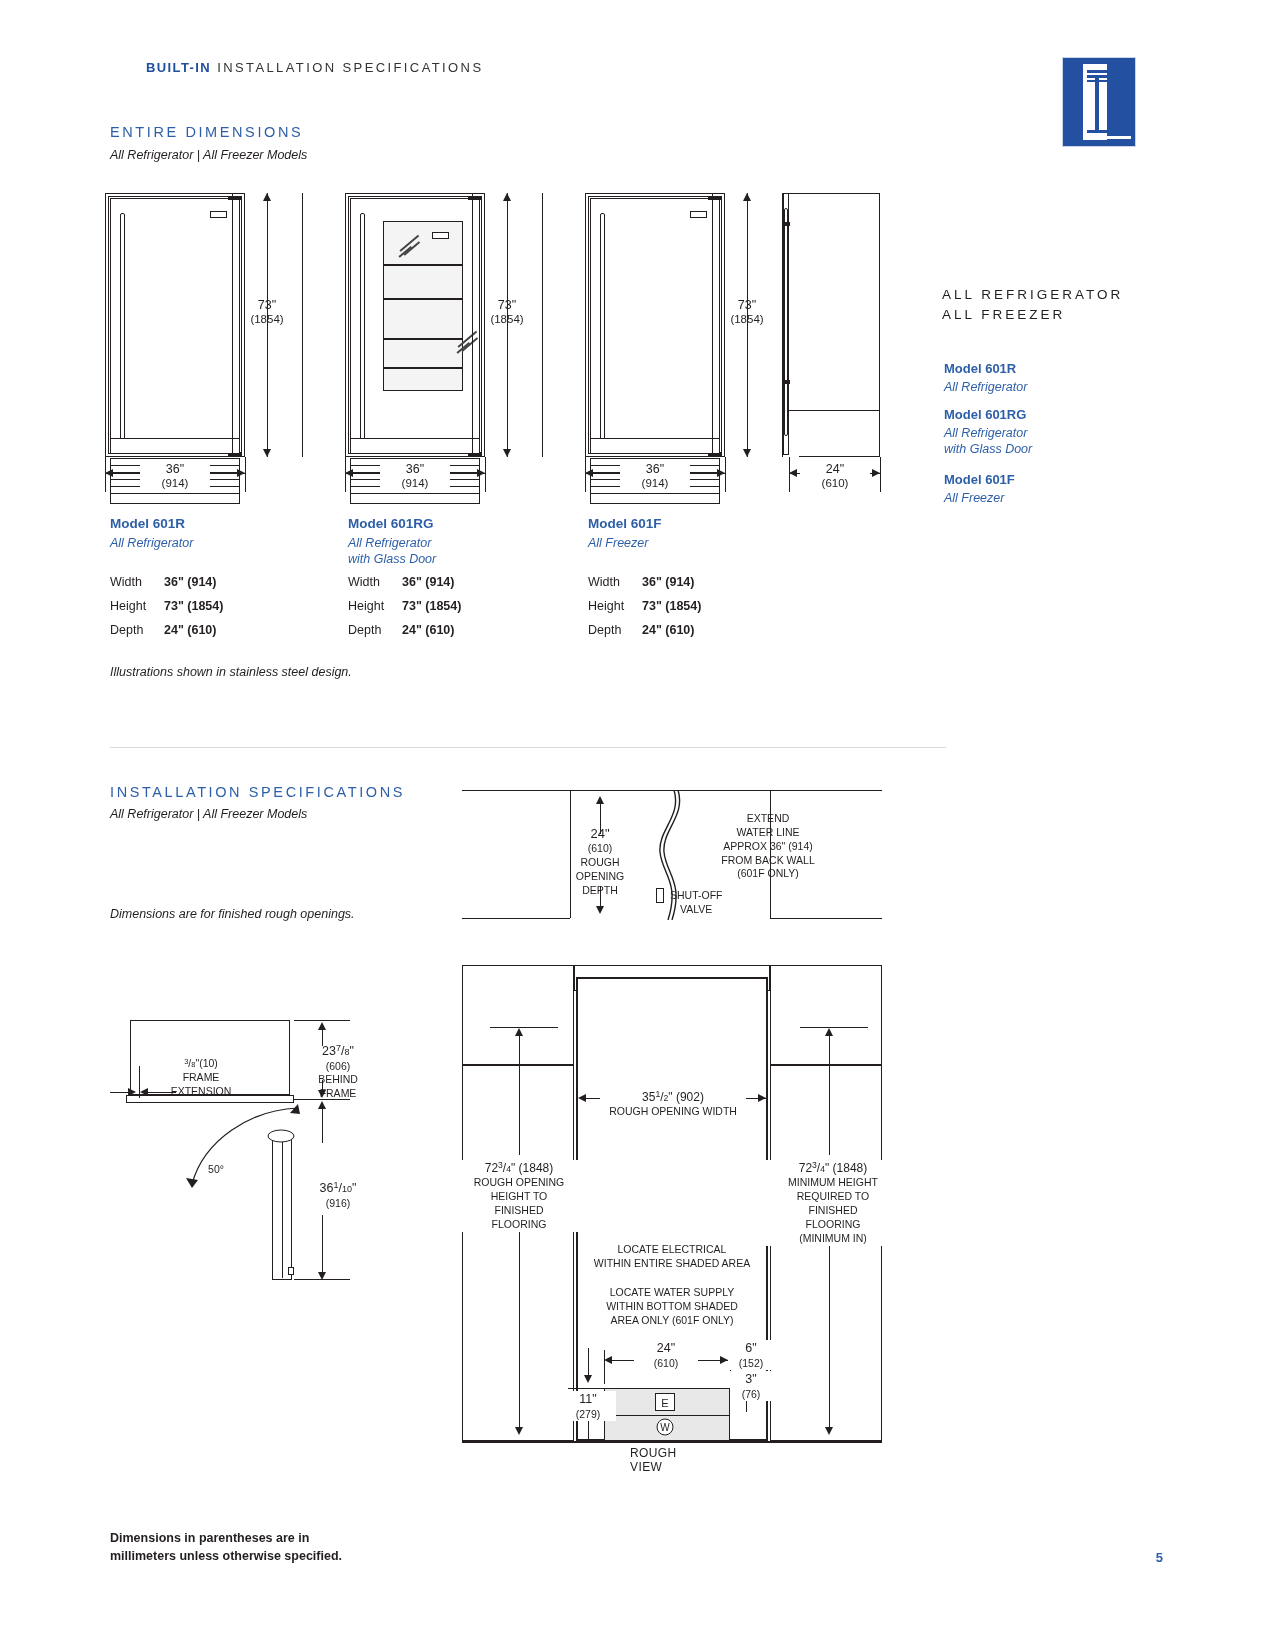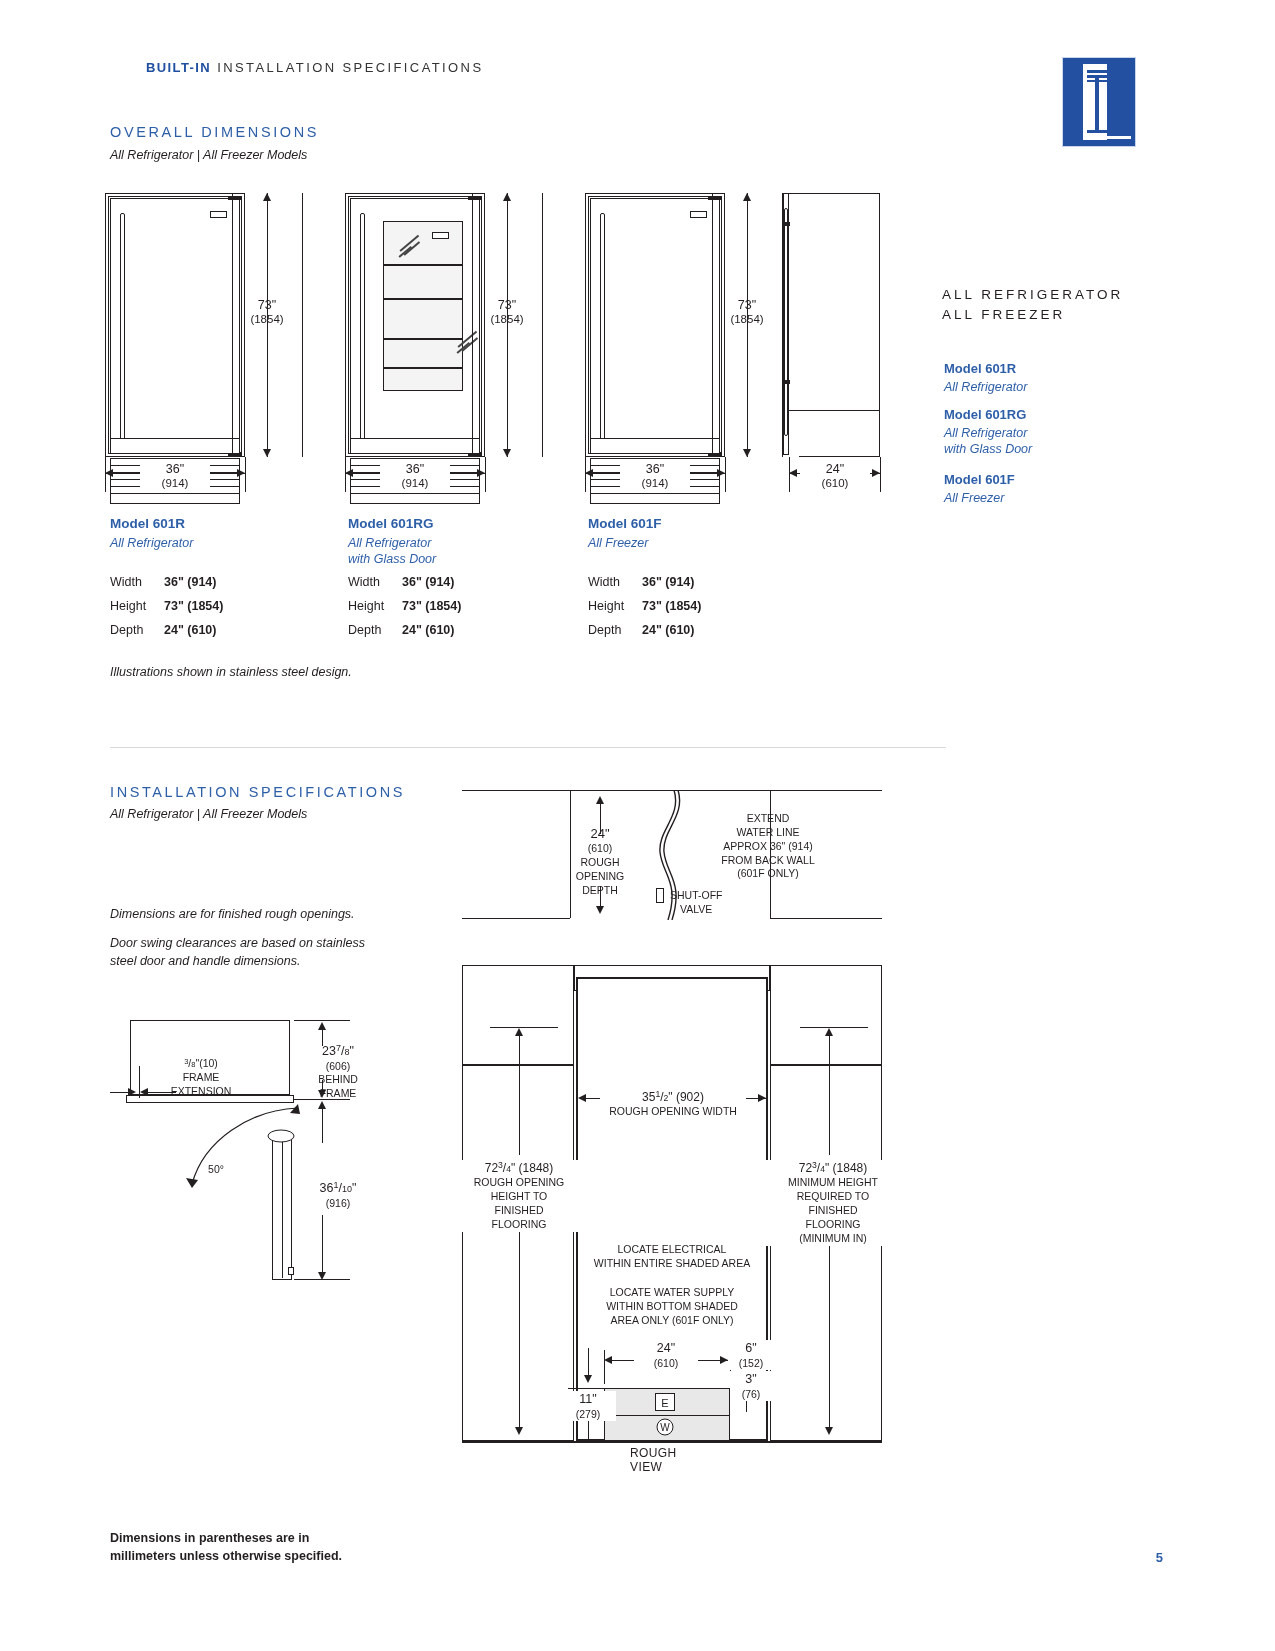--- a/index.html
+++ b/index.html
@@ -114,21 +114,21 @@
     <div class="inner"></div>
     <div class="panelR"></div>
     <div class="bar1"></div>
       <div class="bar2"></div>
       <div class="bar3"></div>
     <div class="stem"></div>
     <div class="bar4"></div>
       <div class="bar5"></div>
   </div>
 
-  <div class="sect-title" style="left:110px;top:124px;">OVERALL DIMENSIONS</div>
+  <div class="sect-title" style="left:110px;top:124px;">ENTIRE DIMENSIONS</div>
   <div class="sect-sub" style="left:110px;top:148px;">All Refrigerator | All Freezer Models</div>
 
   <div class="draw">
     <div class="unit" style="left:105px;top:193px;width:140px;height:264px;">
       <div class="shell"></div>
       <div class="door">
           <div class="handle"></div>
           <div class="ctrl"></div>
         </div>
       <div class="tabtop"></div>
@@ -323,21 +323,20 @@
   </div>
   <div class="rail-m" style="left:944px;top:472px;">Model 601F</div>
   <div class="rail-d" style="left:944px;top:490px;">All Freezer</div>
 
   <div class="rule" style="left:110px;top:747px;width:836px;"></div>
 
   <div class="sect-title" style="left:110px;top:784px;">INSTALLATION SPECIFICATIONS</div>
   <div class="sect-sub" style="left:110px;top:807px;">All Refrigerator | All Freezer Models</div>
 
   <div class="para" style="left:110px;top:905px;width:330px;">Dimensions are for finished rough openings.</div>
-  <div class="para" style="left:110px;top:934px;width:280px;">Door swing clearances are based on stainless steel door and handle dimensions.</div>
 
   <div class="draw">
     <div class="hline" style="left:462px;top:790px;width:420px;"></div>
     <div class="vline" style="left:570px;top:790px;height:128px;"></div>
     <div class="vline" style="left:770px;top:790px;height:128px;"></div>
     <div class="hline" style="left:462px;top:918px;width:108px;"></div>
     <div class="hline" style="left:770px;top:918px;width:112px;"></div>
 
     <div class="vline" style="left:600px;top:798px;height:36px;"></div>
     <div class="arw u" style="left:596px;top:796px;"></div>

